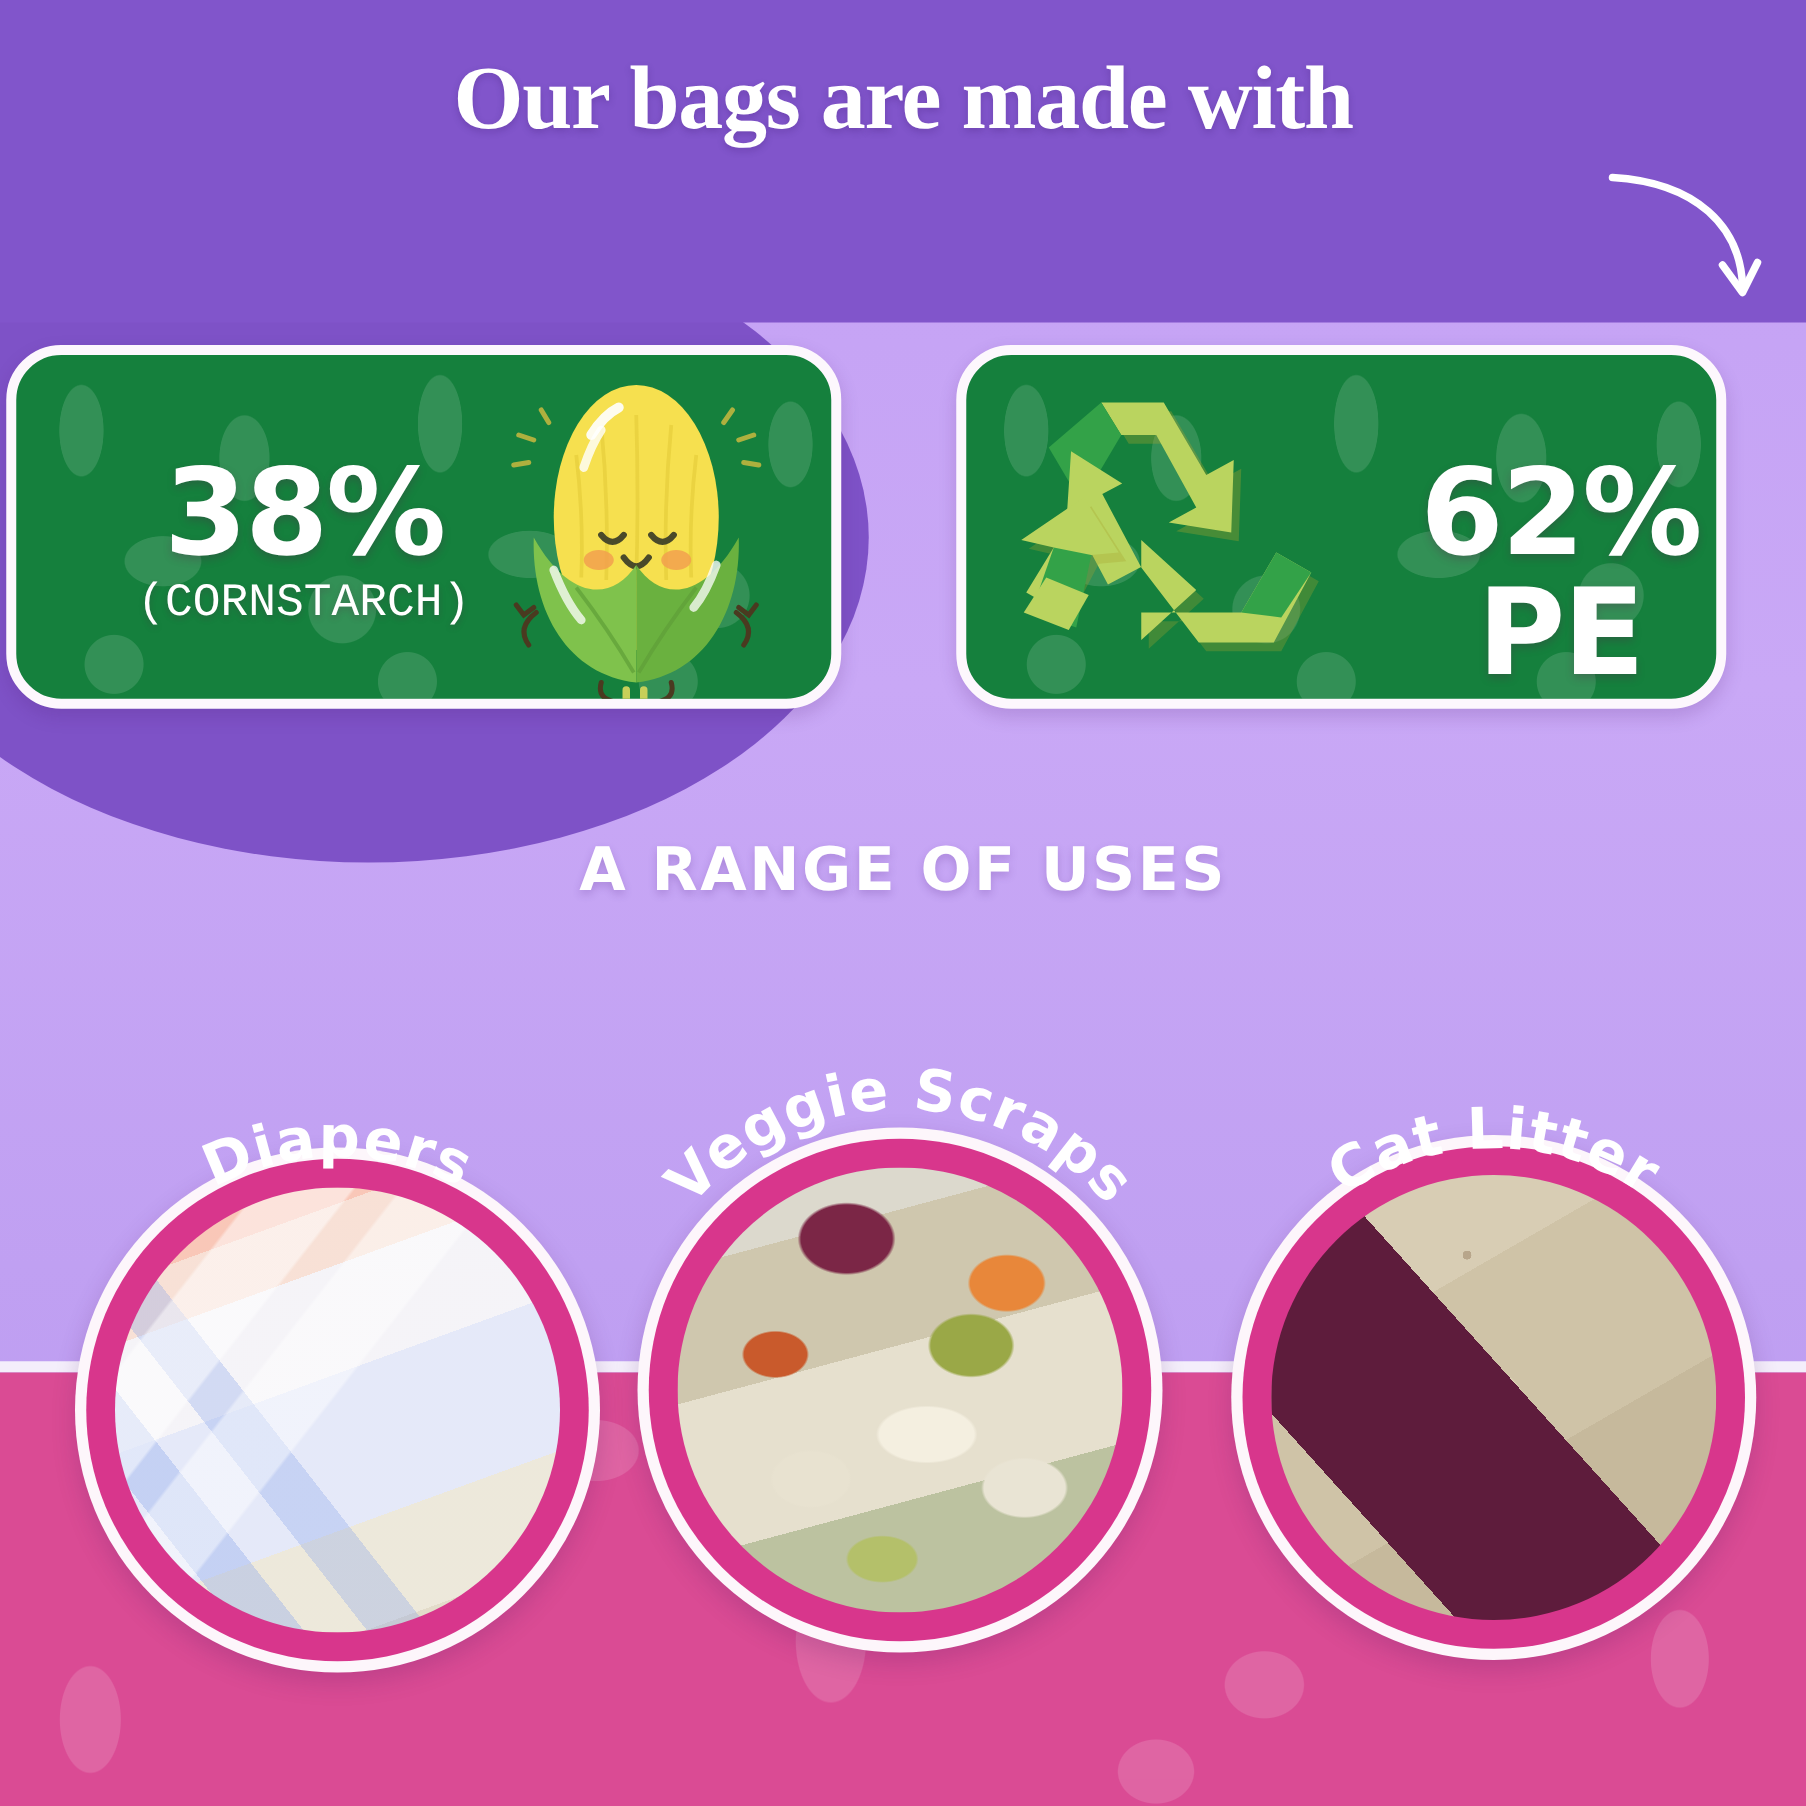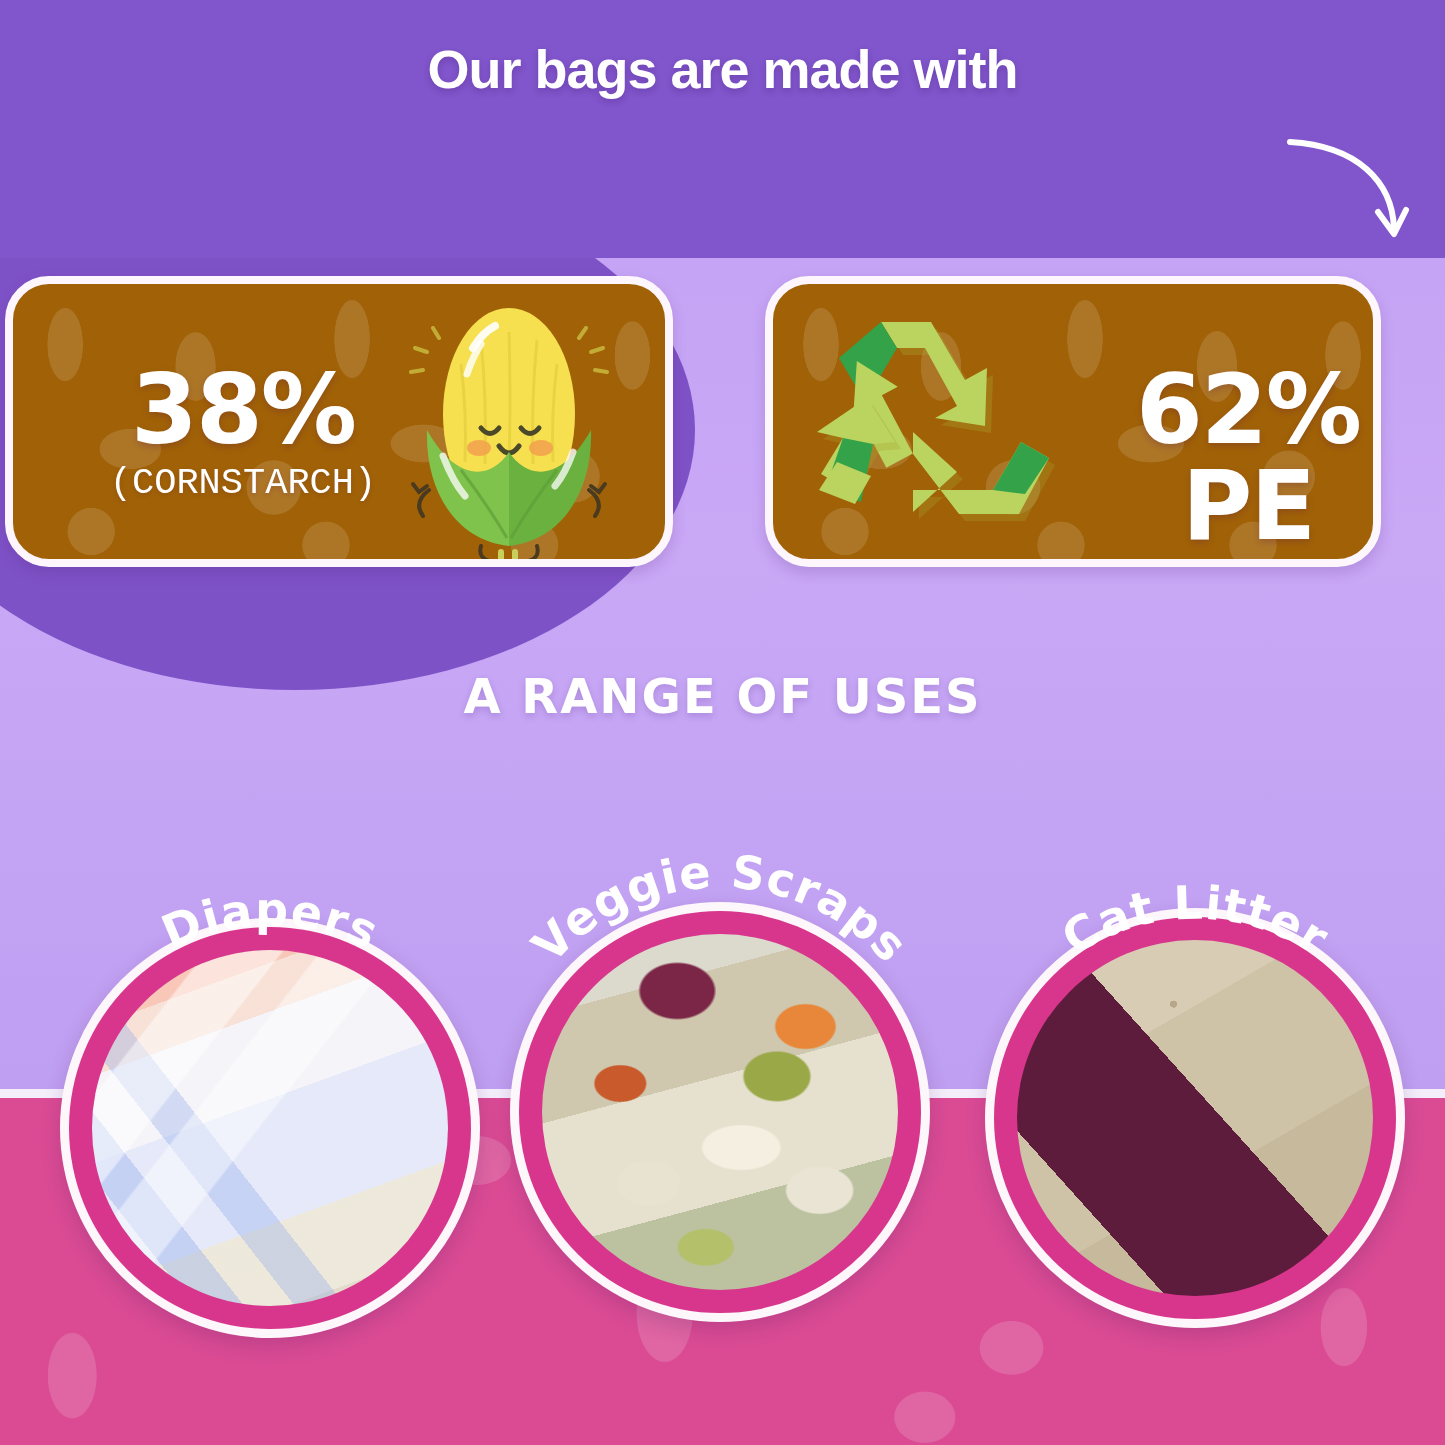--- a/index.html
+++ b/index.html
@@ -44,34 +44,34 @@
       radial-gradient(ellipse 40px 70px at 5% 80%, #fff 0 60%, transparent 62%),
       radial-gradient(ellipse 50px 42px at 64% 92%, #fff 0 60%, transparent 62%);
   }
   .band-seam{
     position:absolute;left:0;top:1089px;width:1445px;height:9px;background:#f4eefb;
   }
 
   
   .headline{
     position:absolute;left:0;top:42px;width:1445px;text-align:center;
-    color:#fff;font-weight:700;font-size:54px;line-height:1.02;
+    color:#fff;font-weight:700;font-size:72px;line-height:1.02;
     letter-spacing:-1px;
     text-shadow:0 3px 6px rgba(60,25,110,.28);
-    font-family:Liberation Sans, sans-serif;
+    font-family:Liberation Serif, serif;
   }
   .headline .l2{display:block;}
 
   .curve-arrow{position:absolute;left:1280px;top:130px;width:140px;height:130px;}
 
   
   .card{
     position:absolute;top:276px;height:291px;
     border-radius:44px;
-    background:#a16207;
+    background:#15803d;
     border:8px solid #fdf7fd;
     box-sizing:border-box;
     overflow:hidden;
     box-shadow:0 6px 14px rgba(80,30,110,.18);
   }
   .card-left{left:5px;width:668px;}
   .card-right{left:765px;width:616px;}
   .card .pattern{
     position:absolute;inset:0;opacity:.13;
     background-image:

